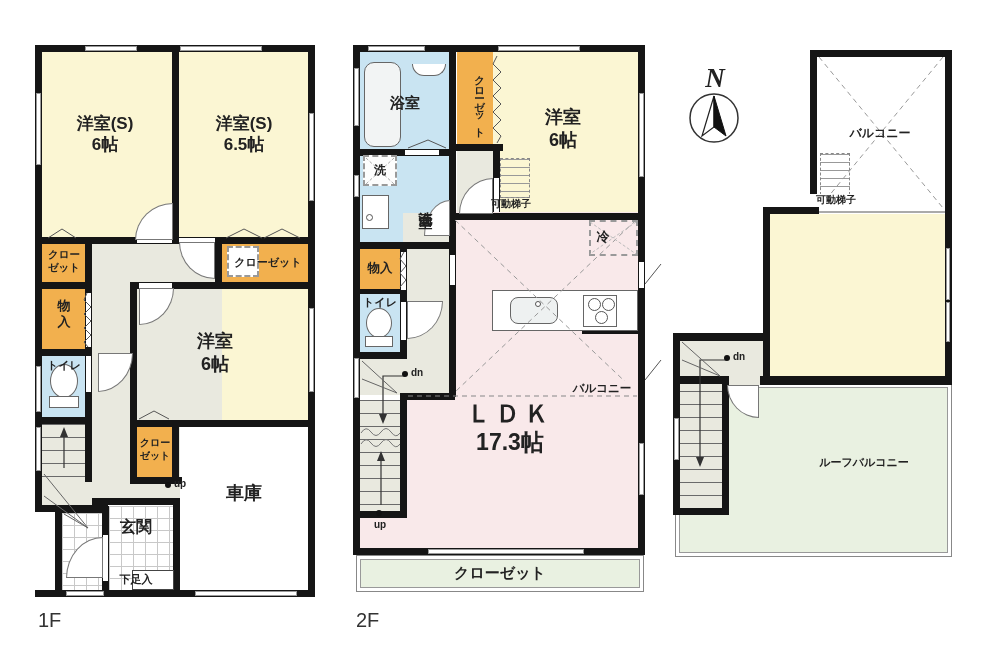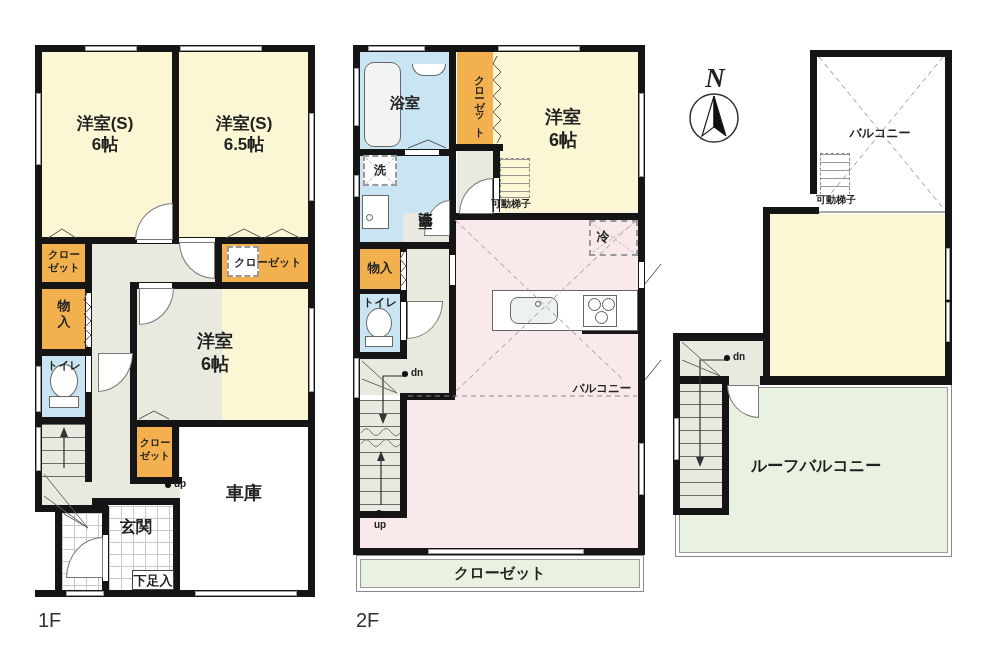--- a/index.html
+++ b/index.html
@@ -289,39 +289,41 @@
   <div class="lbl" style="left:230px;top:256px;width:76px;font-size:11px">クローゼット</div>
   <div class="lbl" style="left:52px;top:298px;width:24px;font-size:13px">物
 入</div>
   <div class="lbl" style="left:44px;top:359px;width:40px;font-size:11px">トイレ</div>
   <div class="lbl" style="left:175px;top:330px;width:80px;font-size:18px">洋室
 6帖</div>
   <div class="lbl" style="left:138px;top:437px;width:34px;font-size:10px">クロー
 ゼット</div>
   <div class="lbl" style="left:213px;top:482px;width:62px;font-size:18px">車庫</div>
   <div class="lbl" style="left:110px;top:517px;width:52px;font-size:16px">玄関</div>
-  <div class="lbl" style="left:133px;top:573px;width:40px;font-size:13px">下足入</div>
+  <div class="lbl" style="left:116px;top:573px;width:40px;font-size:11px">下足入</div>
   <div class="lbl" style="left:174px;top:478px;width:22px;font-size:10px;text-align:left">up</div>
   <div class="lbl" style="left:38px;top:608px;width:36px;font-size:20px;font-weight:400;text-align:left;color:#333">1F</div>
 
   <div class="lbl" style="left:378px;top:94px;width:54px;font-size:15px">浴室</div>
   <div class="lbl vert" style="left:464px;top:58px;width:22px;height:84px;font-size:10.5px">クローゼット</div>
   <div class="lbl" style="left:528px;top:106px;width:70px;font-size:18px">洋室
 6帖</div>
   <div class="lbl" style="left:484px;top:198px;width:54px;font-size:10px">可動梯子</div>
   <div class="lbl" style="left:370px;top:163px;width:20px;font-size:12px">洗</div>
   <div class="lbl vert" style="left:412px;top:166px;width:22px;height:72px;font-size:14px">洗面室</div>
   <div class="lbl" style="left:362px;top:261px;width:36px;font-size:12.5px">物入</div>
   <div class="lbl" style="left:362px;top:296px;width:36px;font-size:11px">トイレ</div>
   <div class="lbl" style="left:592px;top:229px;width:22px;font-size:13px">冷</div>
   <div class="lbl" style="left:567px;top:381px;width:70px;font-size:11.5px;background:#f9e9ea">バルコニー</div>
+  <div class="lbl" style="left:440px;top:398px;width:140px;font-size:25px;letter-spacing:4px">ＬＤＫ</div>
+  <div class="lbl" style="left:440px;top:428px;width:140px;font-size:23px">17.3帖</div>
   <div class="lbl" style="left:450px;top:564px;width:100px;font-size:15px">クローゼット</div>
   <div class="lbl" style="left:411px;top:367px;width:20px;font-size:10px;text-align:left">dn</div>
   <div class="lbl" style="left:368px;top:519px;width:24px;font-size:10px">up</div>
   <div class="lbl" style="left:356px;top:608px;width:38px;font-size:20px;font-weight:400;text-align:left;color:#333">2F</div>
 
   <div class="lbl" style="left:698px;top:62px;width:34px;font-size:27px;font-style:italic;font-family:'Liberation Serif','DejaVu Serif',serif;font-weight:600">N</div>
   <div class="lbl" style="left:843px;top:126px;width:74px;font-size:12px">バルコニー</div>
   <div class="lbl" style="left:808px;top:194px;width:56px;font-size:10px;background:#fff">可動梯子</div>
-  <div class="lbl" style="left:736px;top:456px;width:160px;font-size:16px">ルーフバルコニー</div>
+  <div class="lbl" style="left:784px;top:456px;width:160px;font-size:11px">ルーフバルコニー</div>
   <div class="lbl" style="left:733px;top:351px;width:20px;font-size:10px;text-align:left">dn</div>
 
 </div>
 
 </body></html>

